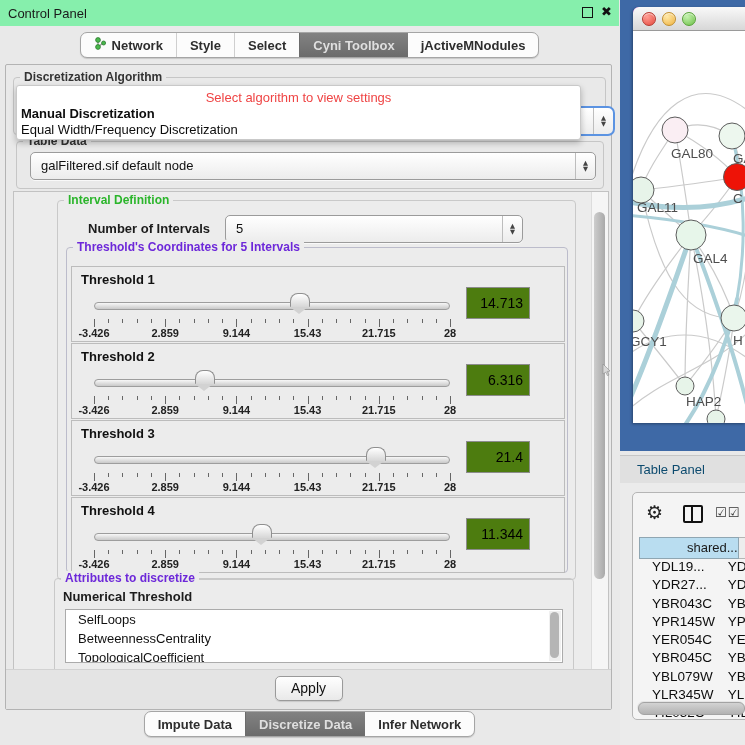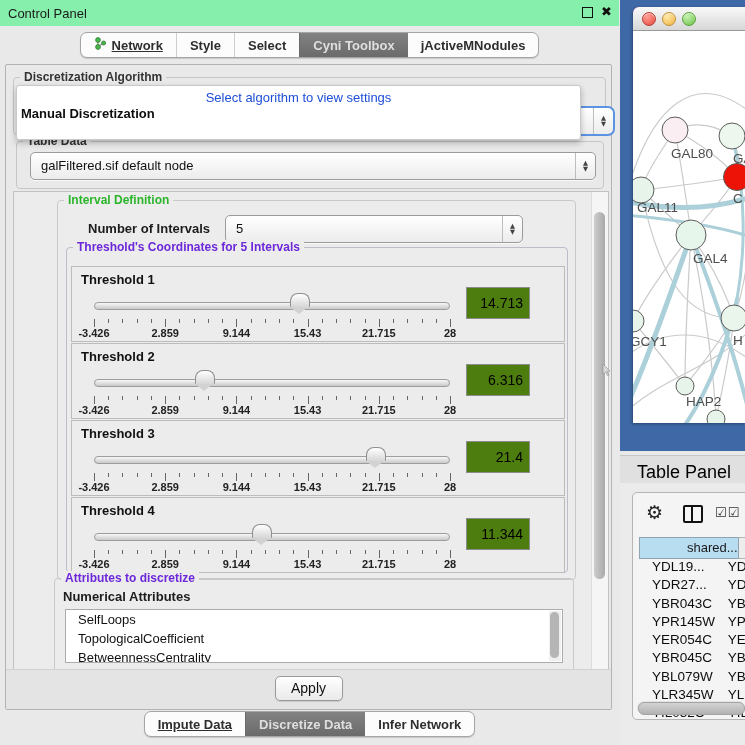--- a/index.html
+++ b/index.html
@@ -10,39 +10,39 @@
   
   #control-panel{position:absolute;left:0;top:0;width:619px;height:745px;background:#e9e9e9;}
   #cp-titlebar{position:absolute;left:0;top:0;width:100%;height:26px;background:#86efac;}
   #cp-title{position:absolute;left:8px;top:6px;font-size:13px;color:#1a1a1a;}
   #cp-float{position:absolute;right:26px;top:7px;width:9px;height:9px;border:1.5px solid #111;background:transparent;}
   #cp-close{position:absolute;right:7px;top:4px;font-size:13px;font-weight:bold;color:#111;}
 
   
   .segbar{display:flex;border:1px solid #a5a5a5;border-radius:7px;background:#fcfcfc;overflow:hidden;box-shadow:0 1px 1px rgba(0,0,0,.15);width:max-content;}
   .seg{display:flex;align-items:center;gap:5px;padding:0 13px;height:24px;font-size:13px;font-weight:600;color:#2e2e2e;border-left:1px solid #cfcfcf;cursor:default;white-space:nowrap;}
-  .seg:first-child{border-left:none;text-decoration:underline;}
+  .seg:first-child{border-left:none;}
   .seg.selected{background:linear-gradient(#828282,#6b6b6b);color:#dfdfdf;border-left:1px solid #6b6b6b;}
   .seg.selected + .seg{border-left:none;}
   #top-tabs{position:absolute;left:0;right:0;top:32px;display:flex;justify-content:center;}
   #bottom-tabs{position:absolute;left:0;right:0;top:711px;display:flex;justify-content:center;}
 
   
   #frame{position:absolute;left:5px;top:64px;width:605px;height:644px;border:1px solid #b3b3b3;background:#e9e9e9;border-radius:2px;}
   .group{position:absolute;border:1px solid #c6c6c6;border-radius:4px;}
   .group-label{position:absolute;top:-8px;left:6px;background:#e9e9e9;padding:0 4px;font-size:12px;font-weight:bold;color:#333;}
   .group-label.green{color:#2bb52b;}
   .group-label.blue{color:#6d28d9;}
 
   #disc-group{left:7px;top:12px;width:591px;height:56px;}
   #disc-combo-frag{position:absolute;left:551px;top:28px;width:46px;height:26px;border:2px solid #5b93e2;border-radius:7px;background:linear-gradient(#fff,#ececec);}
 
   
   #algo-popup{position:absolute;left:10px;top:20px;width:563px;height:53px;background:#fff;border:1px solid #c9c9c9;border-radius:3px;box-shadow:0 3px 6px rgba(0,0,0,.25);z-index:20;}
-  #algo-hint{position:absolute;left:0;right:0;top:4px;text-align:center;color:#1d4ed8;font-size:13px;}
+  #algo-hint{position:absolute;left:0;right:0;top:4px;text-align:center;color:#ef4444;font-size:13px;}
   .algo-opt{position:absolute;left:4px;font-size:13px;color:#0d0d0d;white-space:nowrap;}
   .algo-opt.bold{font-weight:bold;}
 
   #tabledata-group{left:10px;top:76px;width:586px;height:46px;}
   .combo{position:absolute;border:1px solid #9b9b9b;border-radius:5px;background:linear-gradient(#ffffff,#ececec);box-shadow:0 1px 0 rgba(255,255,255,.7);}
   .combo .val{position:absolute;left:10px;top:5px;font-size:13px;color:#111;}
   .stepper{position:absolute;right:0;top:0;bottom:0;width:19px;border-left:1px solid #bdbdbd;display:flex;flex-direction:column;align-items:center;justify-content:center;color:#444;}
   .stepper span{font-size:6.5px;line-height:6px;}
   #tabledata-combo{left:13px;top:10px;width:564px;height:26px;}
 
@@ -87,21 +87,21 @@
   #net-window{position:absolute;left:13px;top:7px;width:112px;height:416px;background:#a21caf;border-radius:6px 0 0 0;overflow:hidden;box-shadow:-1px 1px 3px rgba(0,0,0,.35);}
   #net-titlebar{position:absolute;left:0;top:0;right:0;height:23px;background:linear-gradient(#f9f9f9,#d7d7d7);border-bottom:1px solid #9a9a9a;}
   .tlight{position:absolute;top:5px;width:12px;height:12px;border-radius:50%;box-shadow:inset 0 1px 1px rgba(255,255,255,.7);}
   #tl-red{left:9px;background:radial-gradient(circle at 35% 30%,#ff9d94,#e6493d);border:0.5px solid #b4382f;}
   #tl-yellow{left:29px;background:radial-gradient(circle at 35% 30%,#ffe9a8,#efb13e);border:0.5px solid #c08f2e;}
   #tl-green{left:49px;background:radial-gradient(circle at 35% 30%,#c4f2b0,#6cbf45);border:0.5px solid #57a237;}
   #net-canvas{position:absolute;left:0;top:24px;right:0;bottom:0;background:#fff;overflow:hidden;}
   #net-canvas svg{display:block;}
 
   #tablepanel-bar{position:absolute;left:0;top:455px;width:125px;height:28px;background:#e0e0e0;border-top:1px solid #c6c6c6;border-bottom:1px solid #d4d4d4;}
-  #tablepanel-title{position:absolute;left:17px;top:6px;font-size:18px;color:#000000;}
+  #tablepanel-title{position:absolute;left:17px;top:6px;font-size:13px;color:#0c4a6e;}
   #tp-body{position:absolute;left:0;top:483px;width:125px;height:262px;background:#ebebeb;}
   #tp-inner{position:absolute;left:12px;top:9px;width:113px;height:226px;background:#f4f4f4;border:1px solid #b5b5b5;border-radius:5px 0 0 5px;overflow:hidden;}
   #tp-toolbar{position:absolute;left:0;top:0;right:0;height:42px;}
   #gear-icon{position:absolute;left:13px;top:8px;font-size:19px;color:#222;}
   #columns-icon{position:absolute;left:50px;top:12px;width:16px;height:14px;border:2px solid #111;border-radius:2px;}
   #columns-icon::after{content:"";position:absolute;left:6px;top:0;bottom:0;width:2px;background:#111;}
   #check-icons{position:absolute;left:82px;top:12px;font-size:13px;color:#333;letter-spacing:1px;}
   #tp-table{position:absolute;left:6px;top:44px;right:-40px;}
   .tp-headrow{display:flex;height:22px;}
   .tp-h1{width:90px;background:#b9ddf0;border:1px solid #8fa6b2;text-align:center;line-height:20px;font-size:13px;color:#1a1a1a;padding-left:47px;}
@@ -162,20 +162,21 @@
           <span class="stepper">
               <span class="glyph">▲</span>
               <span class="glyph">▼</span>
             </span>
         </div>
       </div>
 
       <div id="algo-popup">
         <div id="algo-hint">Select algorithm to view settings</div>
         <div class="algo-opt bold" style="top:20px">Manual Discretization</div>
+        <div class="algo-opt" style="top:36px">Equal Width/Frequency Discretization</div>
       </div>
 
       <div class="group" id="tabledata-group">
         <span class="group-label">Table Data</span>
         <div class="combo" id="tabledata-combo">
           <span class="val">galFiltered.sif default node</span>
           <span class="stepper">
               <span class="glyph">▲</span>
               <span class="glyph">▼</span>
             </span>
@@ -374,26 +375,26 @@
                     <span style="left: 100%;">28</span>
                   </div>
                   <div class="valbox">11.344</div>
                 </div>
               </div>
           </div>
         </div>
 
         <div class="group" id="attr-group">
           <span class="group-label blue on-scroll">Attributes to discretize</span>
-          <span id="attr-header">Numerical Attributes</span>
+          <span id="attr-header">Numerical Threshold</span>
           <div id="attr-list">
             <div id="attr-items">
                 <div class="attr-item">SelfLoops</div>
+                <div class="attr-item">BetweennessCentrality</div>
                 <div class="attr-item">TopologicalCoefficient</div>
-                <div class="attr-item">BetweennessCentrality</div>
               </div>
             <div id="attr-vscroll">
                 <div class="thumb"></div>
               </div>
           </div>
         </div>
 
         <div id="vscroll">
             <div class="thumb"></div>
           </div>

